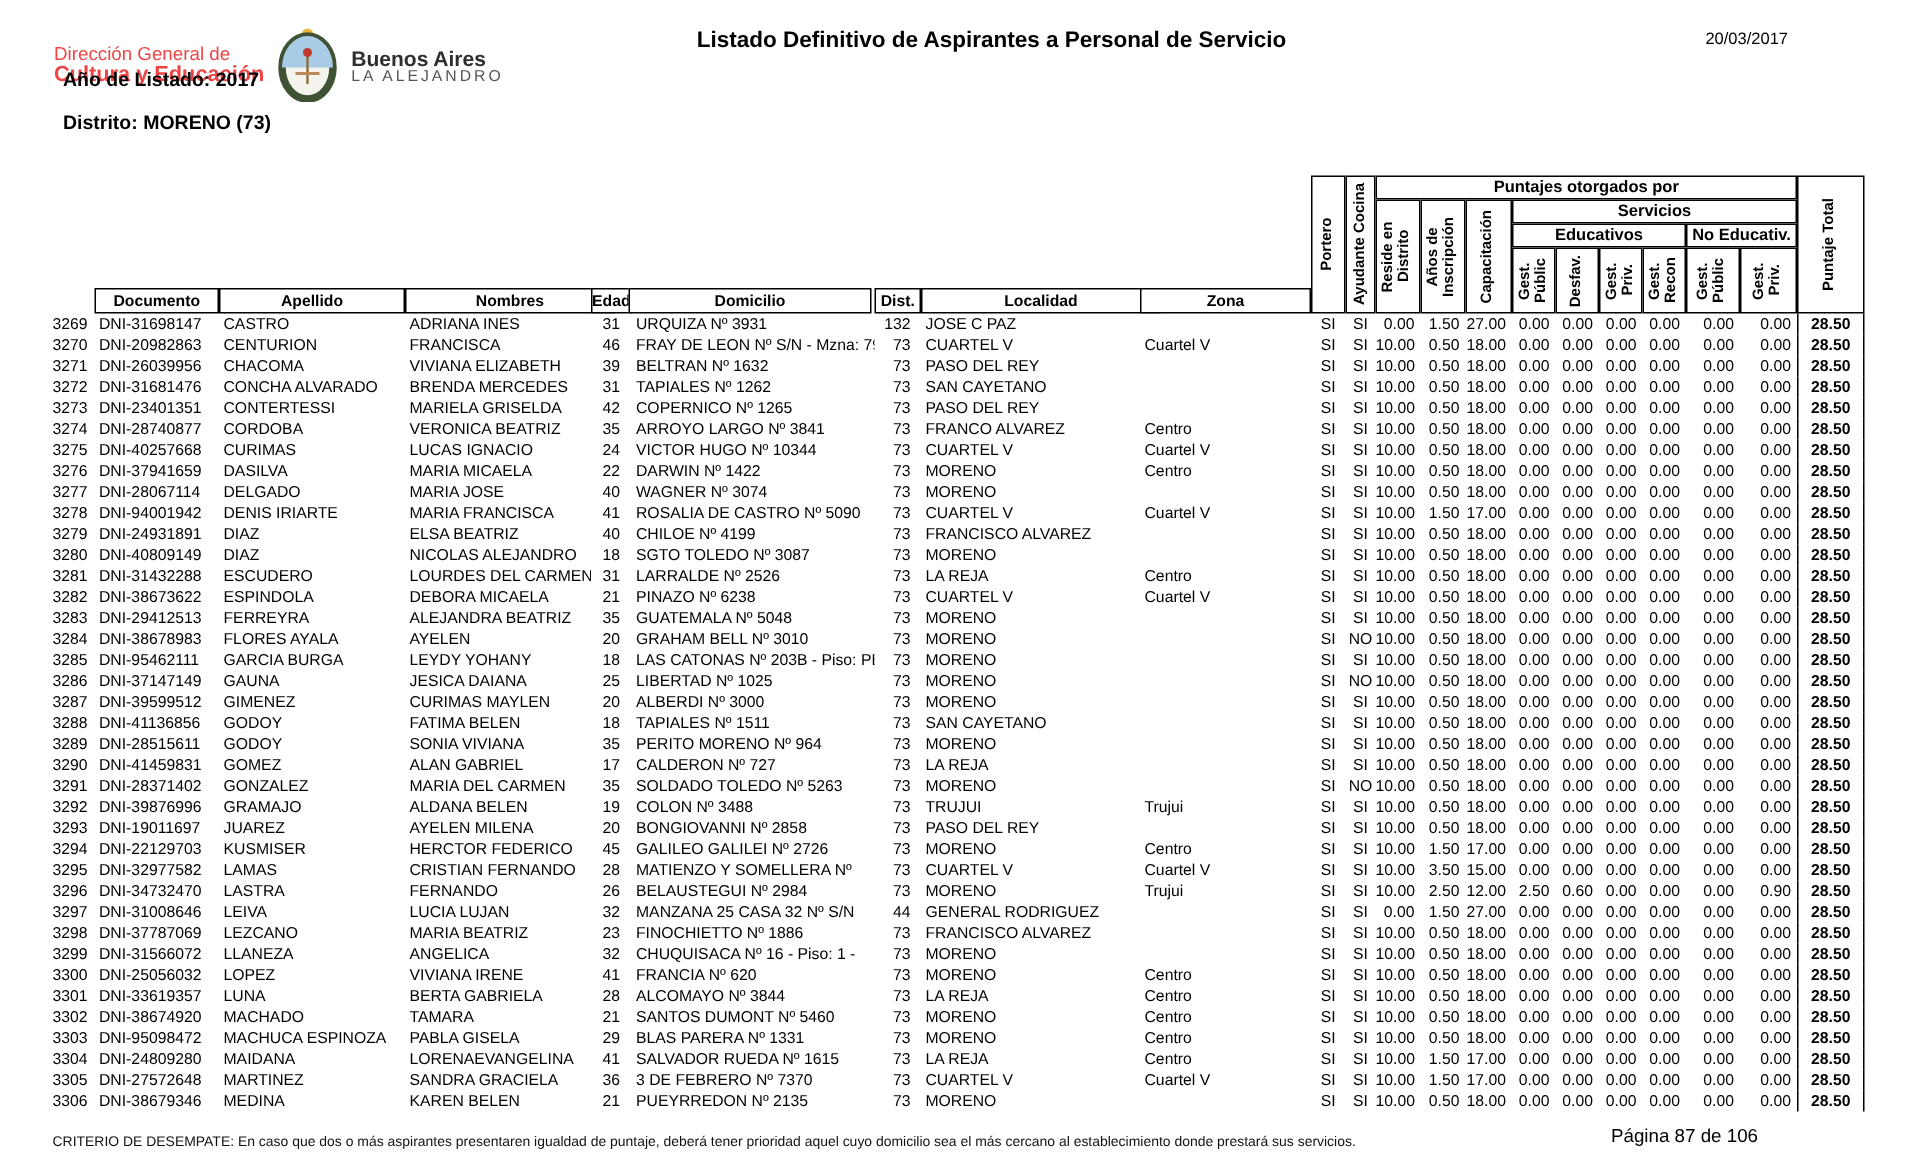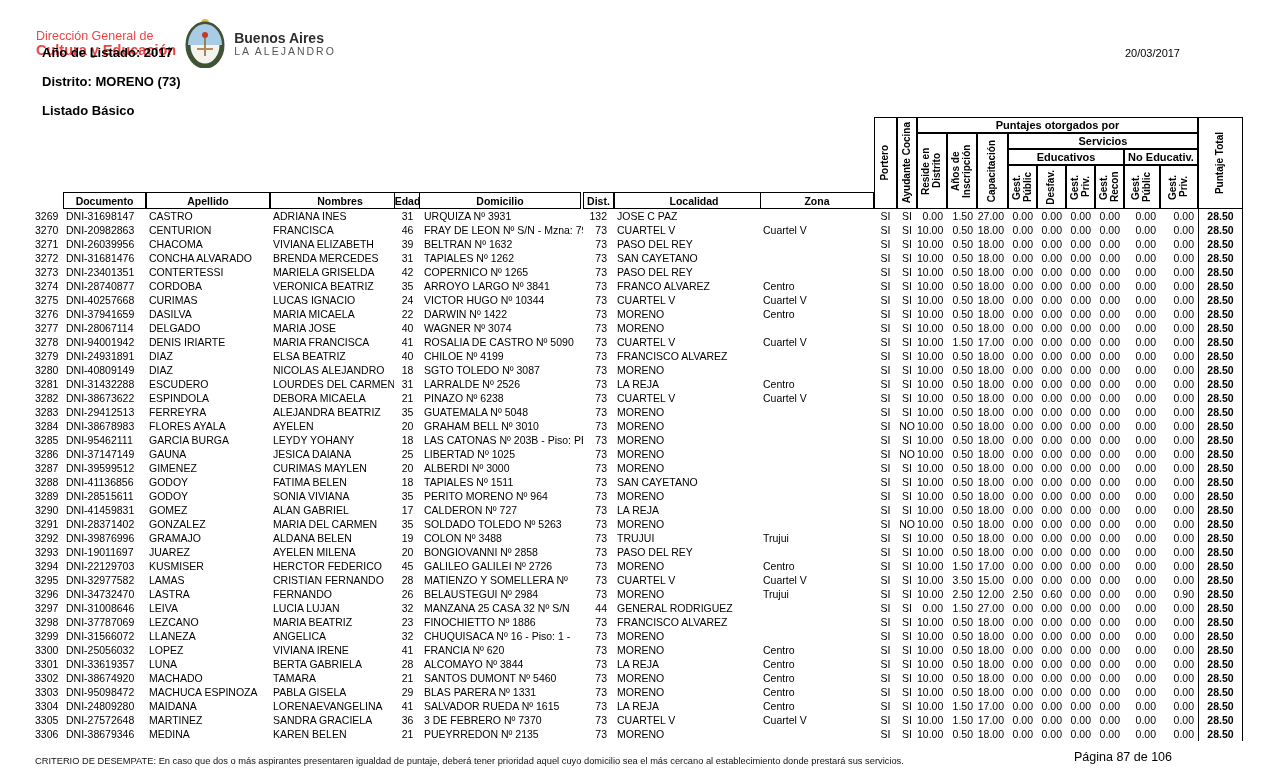--- a/index.html
+++ b/index.html
@@ -9,21 +9,21 @@
   
   .logo{position:absolute;left:36px;top:16px;display:flex;align-items:center;gap:6px;}
   .org{line-height:1.05;color:#ef4444;}
   .org .l1{font-size:12.5px;}
   .org .l2{font-size:14.5px;font-weight:bold;}
   .brand{line-height:1.05;color:#2e2e2e;}
   .brand .l1{font-size:14px;font-weight:bold;}
   .brand .l2{font-size:10.5px;letter-spacing:2px;color:#555;}
   .title-row{position:absolute;left:42px;right:0;top:18px;text-align:center;}
   .title{font-size:15px;font-weight:bold;}
-  .date{position:absolute;right:100px;top:20px;font-size:11px;margin-top:27px;}
+  .date{position:absolute;right:88px;top:20px;font-size:11px;}
   .sub{position:absolute;left:42px;right:0;text-align:left;font-size:13px;font-weight:bold;}
   .sub.year{top:45px;}
   .sub.district{top:74px;}
   .sub.listado{top:103px;}
 
   
   .table{position:absolute;left:35px;top:117px;width:1208px;}
   .thead{position:relative;height:92px;font-weight:bold;}
   .hbox{position:absolute;border:1px solid #000;box-sizing:border-box;background:#fff;
         display:flex;align-items:center;justify-content:center;overflow:hidden;}
@@ -68,24 +68,26 @@
         <circle cx="23" cy="19" r="3" fill="#c0392b"></circle>
         <path d="M15,33 L31,33" stroke="#b98b5a" stroke-width="2"></path>
       </svg>
     </span>
     <div class="brand">
       <div class="l1">Buenos Aires</div>
       <div class="l2">LA ALEJANDRO</div>
     </div>
   </div>
 
+  <div class="title-row">
+    <span class="title">Listado Definitivo de Aspirantes a Personal de Servicio</span>
+  </div>
   <div class="date">20/03/2017</div>
   <div class="sub year">Año de Listado: 2017</div>
   <div class="sub district">Distrito: MORENO (73)</div>
-  <div class="sub listado">Listado Básico</div>
 
   <div class="table">
     <div class="thead">
 
       <div class="hbox hl" style="left:28px;width:83px">
           <span>Documento</span>
         </div>
       <div class="hbox hl" style="left:111px;width:124px">
           <span>Apellido</span>
         </div>

